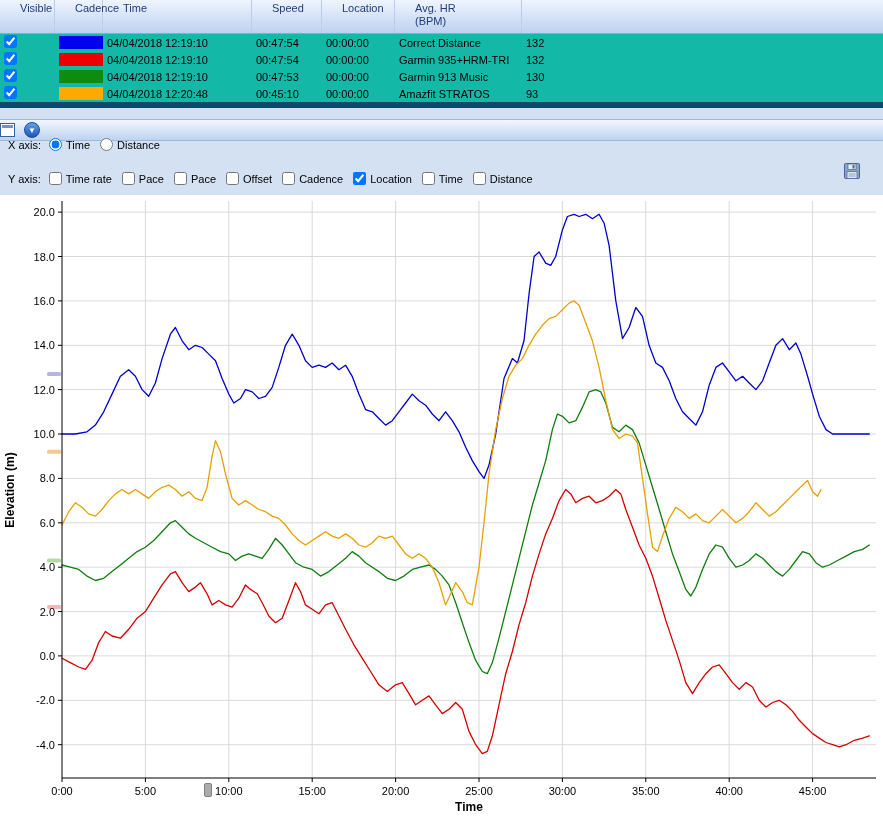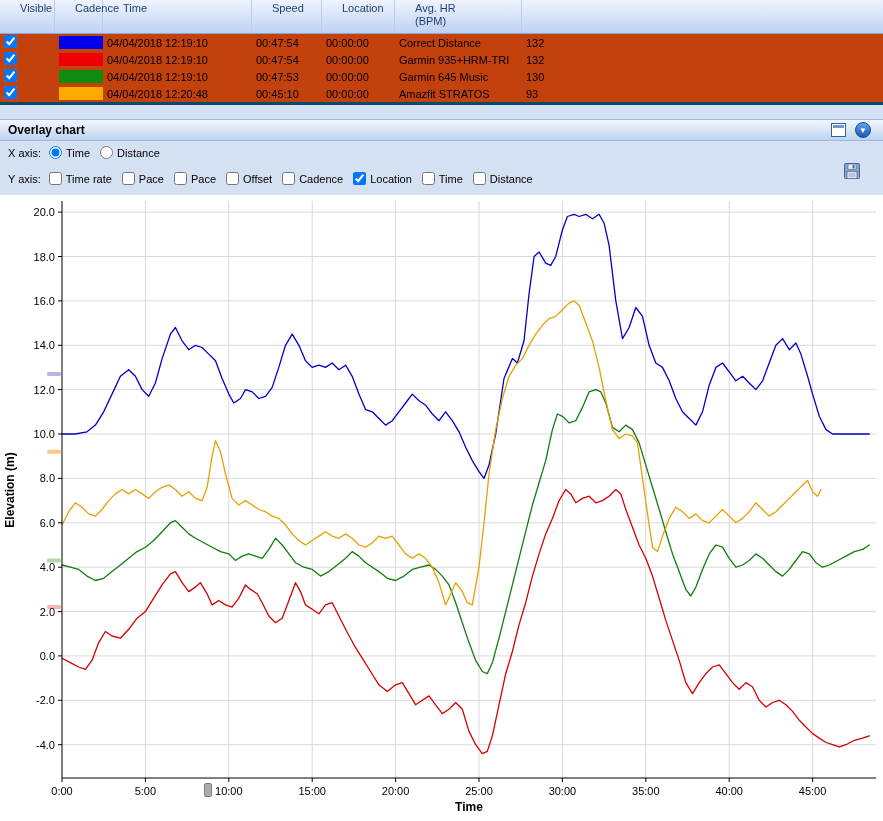--- a/index.html
+++ b/index.html
@@ -6,42 +6,42 @@
   .app{position:relative;width:883px;height:821px;background:#d3e1f3;
        font-family:"Liberation Sans",sans-serif;font-size:11px;color:#000;overflow:hidden}
 
   
   .data-table{position:absolute;top:0;left:0;width:883px}
   .thead,.tr{display:grid;grid-template-columns:55px 48px 149px 70px 73px 127px 78px auto}
   .thead{height:33px;background:linear-gradient(#eff5fe 0%,#d4e1f7 55%,#bed2f0 100%);
          border-bottom:1px solid #8fa8cc;color:#1f3c78}
   .th{padding:2px 0 0 20px;border-right:1px solid #b9cdec;white-space:pre-line;line-height:13px}
   .th:last-child{border-right:none}
-  .tbody{background:#c2410c;border-bottom:3px solid #0c4a6e}
+  .tbody{background:#14b8a6;border-bottom:6px solid #0c4a6e}
   .tr{height:17px;align-items:center}
   .td{padding-left:4px;overflow:hidden;white-space:nowrap}
   .cb{width:13px;height:13px;margin:0}
   .swatch{display:block;width:44px;height:13px}
 
   
   .overlay-bar{position:absolute;top:119px;left:0;width:883px;height:22px;
                background:linear-gradient(#f2f7fe,#bed3f0);
                border-top:1px solid #9db8dd;border-bottom:1px solid #9db8dd;
                display:flex;align-items:center;box-sizing:border-box}
   .overlay-title{font-weight:bold;font-size:12px;padding-left:8px;flex:1}
   .bar-icons{display:flex;align-items:center;gap:9px;padding-right:12px}
   .win-icon{width:13px;height:12px;background:#fff;border:1px solid #34629e;position:relative}
   .win-icon::before{content:"";position:absolute;left:1px;right:1px;top:1px;height:3px;background:#6f96c8}
   .circle-btn{width:16px;height:16px;border-radius:50%;
               background:linear-gradient(#62a0e8,#1c59b8);border:1px solid #174a9a;
               color:#fff;font-size:8px;line-height:15px;text-align:center;box-sizing:border-box}
 
   
   .ctrl-row{position:absolute;left:8px;display:flex;align-items:center}
-  .row-x{top:146px}
+  .row-x{top:138px}
   .row-y{top:172px}
   .ctrl-label{margin-right:8px}
   .opt{display:inline-flex;align-items:center;gap:4px;margin-right:10px}
   input[type=radio],input[type=checkbox]{width:13px;height:13px;margin:0}
   .save-btn{position:absolute;top:162px;right:22px;width:18px;height:18px;cursor:pointer}
 
   
   .chart-section{position:absolute;top:195px;left:0;width:883px;height:626px;background:#fff}
   #chart svg{display:block}
   svg text{font-family:"Liberation Sans",sans-serif}
@@ -93,21 +93,21 @@
       </div>
 
       <div class="tr">
         <div class="td"><input type="checkbox" class="cb" checked="" style=""></div>
         <div class="td">
             <span class="swatch" style="background-color: rgb(15, 140, 15);"></span>
           </div>
         <div class="td">04/04/2018 12:19:10</div>
         <div class="td">00:47:53</div>
         <div class="td">00:00:00</div>
-        <div class="td">Garmin 645 Music</div>
+        <div class="td">Garmin 913 Music</div>
         <div class="td">130</div>
         <div class="td"></div>
       </div>
 
       <div class="tr">
         <div class="td"><input type="checkbox" class="cb" checked="" style=""></div>
         <div class="td">
             <span class="swatch" style="background-color: rgb(255, 168, 0);"></span>
           </div>
         <div class="td">04/04/2018 12:20:48</div>
@@ -115,21 +115,20 @@
         <div class="td">00:00:00</div>
         <div class="td">Amazfit STRATOS</div>
         <div class="td">93</div>
         <div class="td"></div>
       </div>
 
     </div>
   </div>
 
   <div class="overlay-bar">
-    <span class="overlay-title">Overlay chart</span>
     <span class="bar-icons">
       <span class="win-icon"></span>
       <span class="circle-btn"><span>▼</span></span>
     </span>
   </div>
 
   <div class="ctrl-row row-x">
     <span class="ctrl-label">X axis:</span>
     <label class="opt">
       <input type="radio" name="xaxis" checked="" style="">

